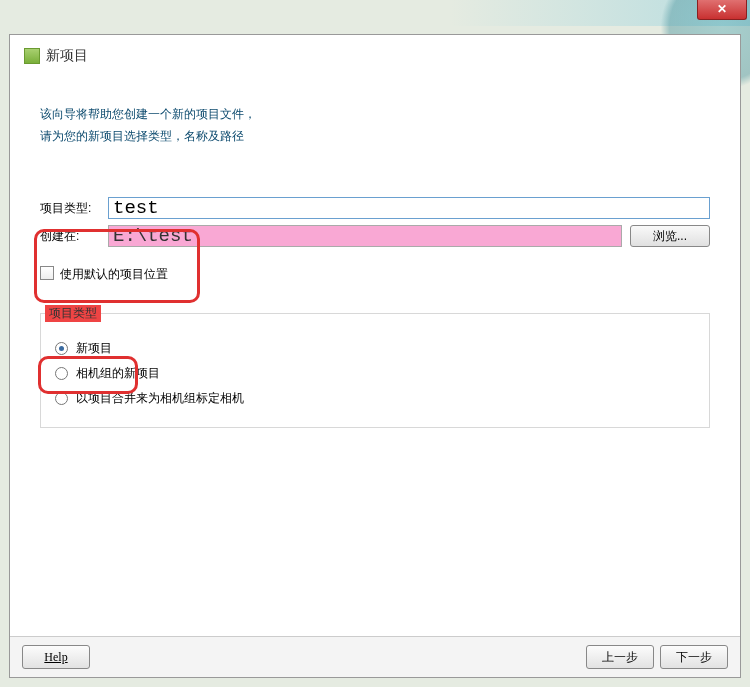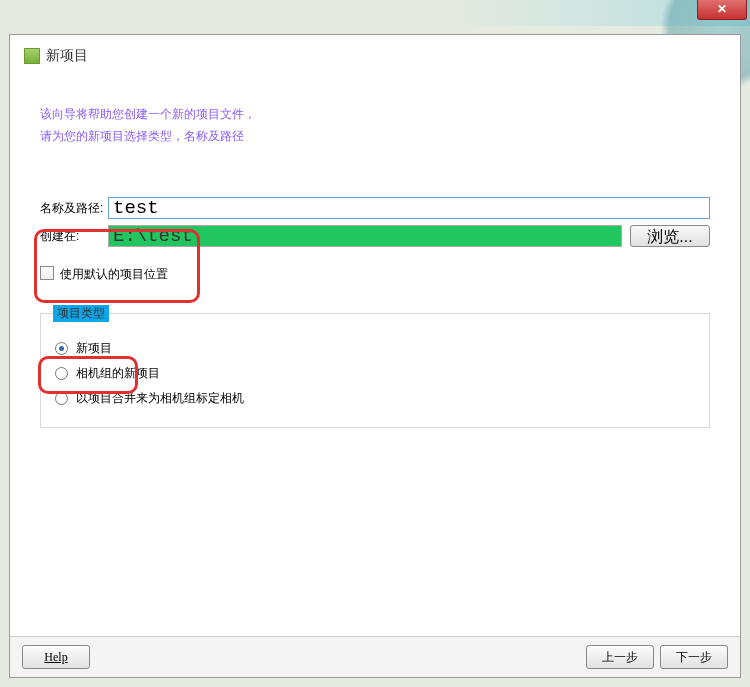--- a/index.html
+++ b/index.html
@@ -74,21 +74,21 @@
     .header-title {
       font-size: 14px;
       color: #333;
     }
     .content {
       flex: 1;
       padding: 30px 30px 10px 30px;
       position: relative;
     }
     .intro {
-      color: #8b5cf6;
+      color: #0c4a6e;
       line-height: 1.8;
       margin-bottom: 50px;
     }
     .form-row {
       display: flex;
       align-items: center;
       margin-bottom: 6px;
       position: relative;
     }
     .form-label {
@@ -98,34 +98,34 @@
     .form-input {
       flex: 1;
       height: 22px;
       border: 1px solid #6aa0d0;
       font-family: "Courier New", monospace;
       font-size: 19px;
       padding: 0 4px;
     }
     .form-input.path {
       border: 1px solid #aaa;
-      background: #22c55e;
+      background: #f9a8d4;
       color: #333;
       flex: 1;
     }
     .browse-btn {
       width: 80px;
       height: 22px;
       margin-left: 8px;
       background: linear-gradient(#f9f9f9, #e0e0e0);
       border: 1px solid #888;
       border-radius: 3px;
       cursor: pointer;
       font-family: inherit;
-      font-size: 16px;
+      font-size: 12px;
     }
     .highlight-box-1 {
       position: absolute;
       border: 3px solid #e03030;
       border-radius: 10px;
       left: 24px;
       top: 155px;
       width: 166px;
       height: 74px;
       pointer-events: none;
@@ -155,22 +155,22 @@
       background: linear-gradient(#fff,#eee);
     }
     .fieldset {
       border: 1px solid #d8d8d8;
       padding: 18px 14px 12px 14px;
       position: relative;
     }
     .fieldset-legend {
       position: absolute;
       top: -9px;
-      left: 12px;
-      background: #0ea5e9;
+      left: 4px;
+      background: #ef4444;
       padding: 0 4px;
       color: #333;
     }
     .radio-row {
       display: flex;
       align-items: center;
       gap: 8px;
       margin: 8px 0;
     }
     .radio-outer {
@@ -234,21 +234,21 @@
 
     <div class="intro">
       <div>该向导将帮助您创建一个新的项目文件，</div>
       <div>请为您的新项目选择类型，名称及路径</div>
     </div>
 
     <div class="highlight-box-1"></div>
     <div class="highlight-box-2"></div>
 
     <div class="form-row">
-      <div class="form-label">名称及路径:</div>
+      <div class="form-label">项目类型:</div>
       <input class="form-input" value="test" style="">
     </div>
 
     <div class="form-row">
       <div class="form-label">创建在:</div>
       <input class="form-input path" readonly="" value="E:\test" style="">
       <button class="browse-btn">浏览...</button>
     </div>
 
     <div class="checkbox-row">

